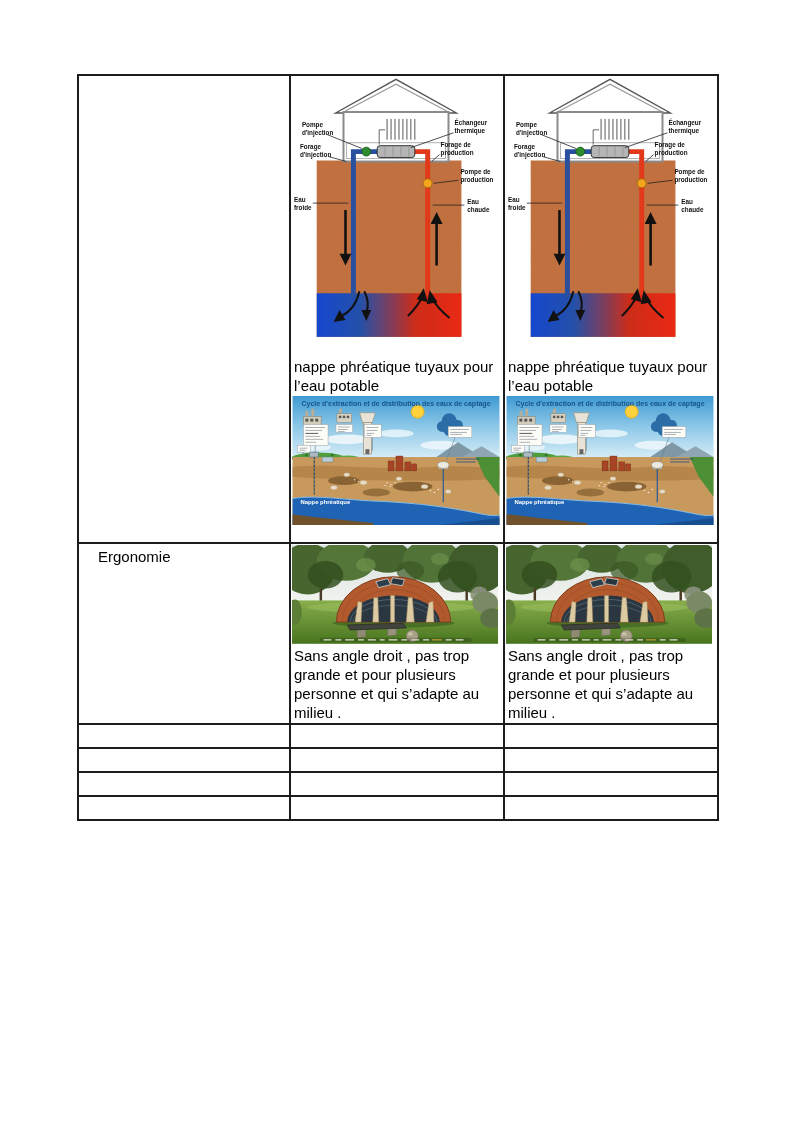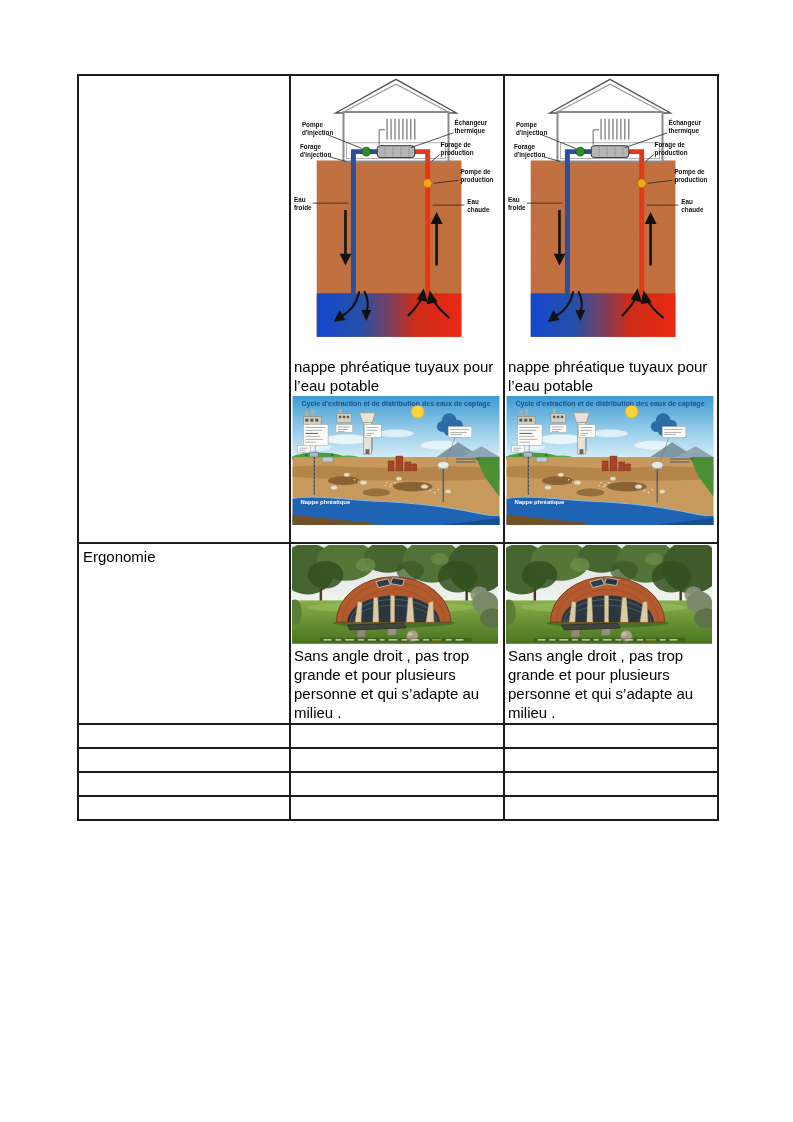--- a/index.html
+++ b/index.html
@@ -4,21 +4,21 @@
 <style>
   html,body{margin:0;padding:0;background:#ffffff;}
   .page{position:relative;width:793px;height:1122px;background:#ffffff;overflow:hidden;
         font-family:"Liberation Sans",sans-serif;color:#000;}
   table.doc{position:absolute;left:77px;top:74px;width:640px;border-collapse:collapse;table-layout:fixed;}
   table.doc td{border:2px solid #1c1c1c;vertical-align:top;padding:1px;background:#fff;}
   tr.r-main{height:468px;}
   tr.r-ergo{height:181px;}
   tr.r-empty{height:24px;}
   .caption{font-size:15px;line-height:19px;padding:0 2px;margin-top:2px;}
-  .label{font-size:15px;line-height:19px;padding:2px 3px;display:block;}
+  .label{font-size:15px;line-height:19px;padding:2px 18px;display:block;}
   svg.ill{display:block;}
   .sprite{position:absolute;width:0;height:0;}
 </style>
 </head>
 <body>
 
 <svg class="sprite" aria-hidden="true">
   <defs>
     <linearGradient id="aqg" x1="0" y1="0" x2="1" y2="0">
       <stop offset="0" stop-color="#1547cf"></stop>

